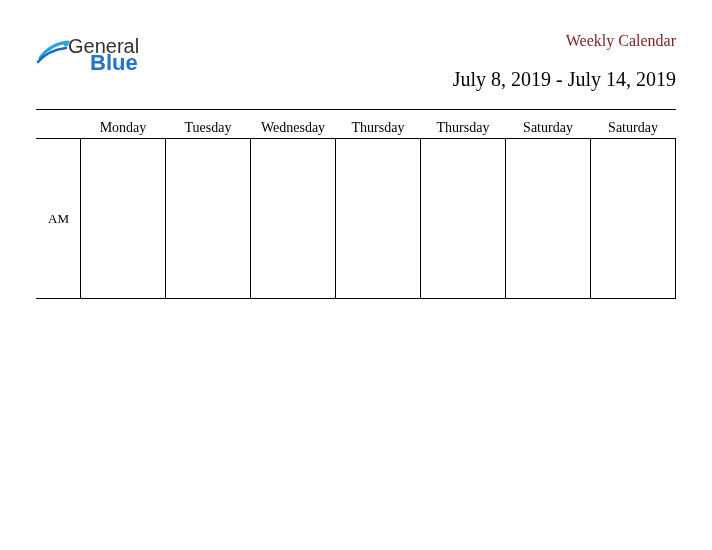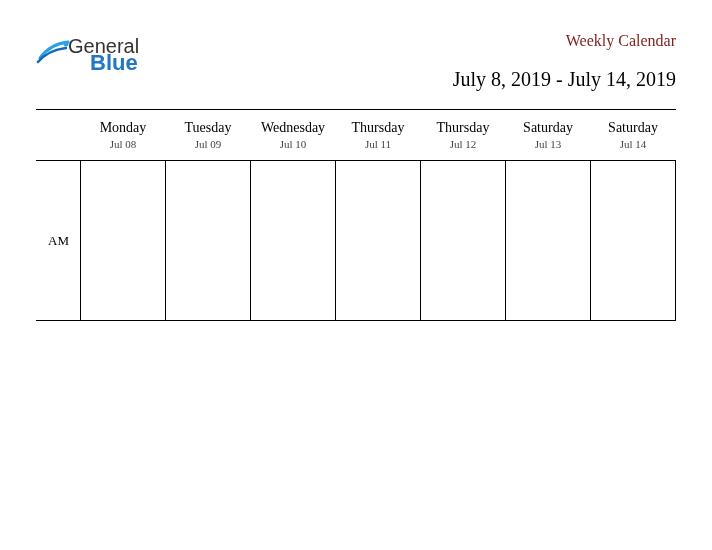--- a/index.html
+++ b/index.html
@@ -155,30 +155,20 @@
       <tr>
         <th class="corner"></th>
         <th>Monday</th>
         <th>Tuesday</th>
         <th>Wednesday</th>
         <th>Thursday</th>
         <th>Thursday</th>
         <th>Saturday</th>
         <th>Saturday</th>
       </tr>
-      <tr class="date-row">
-        <th class="corner"></th>
-        <th>Jul 08</th>
-        <th>Jul 09</th>
-        <th>Jul 10</th>
-        <th>Jul 11</th>
-        <th>Jul 12</th>
-        <th>Jul 13</th>
-        <th>Jul 14</th>
-      </tr>
     </thead>
     <tbody>
       <tr>
         <td class="period-label">AM</td>
         <td class="day-cell"></td>
         <td class="day-cell"></td>
         <td class="day-cell"></td>
         <td class="day-cell"></td>
         <td class="day-cell"></td>
         <td class="day-cell"></td>

